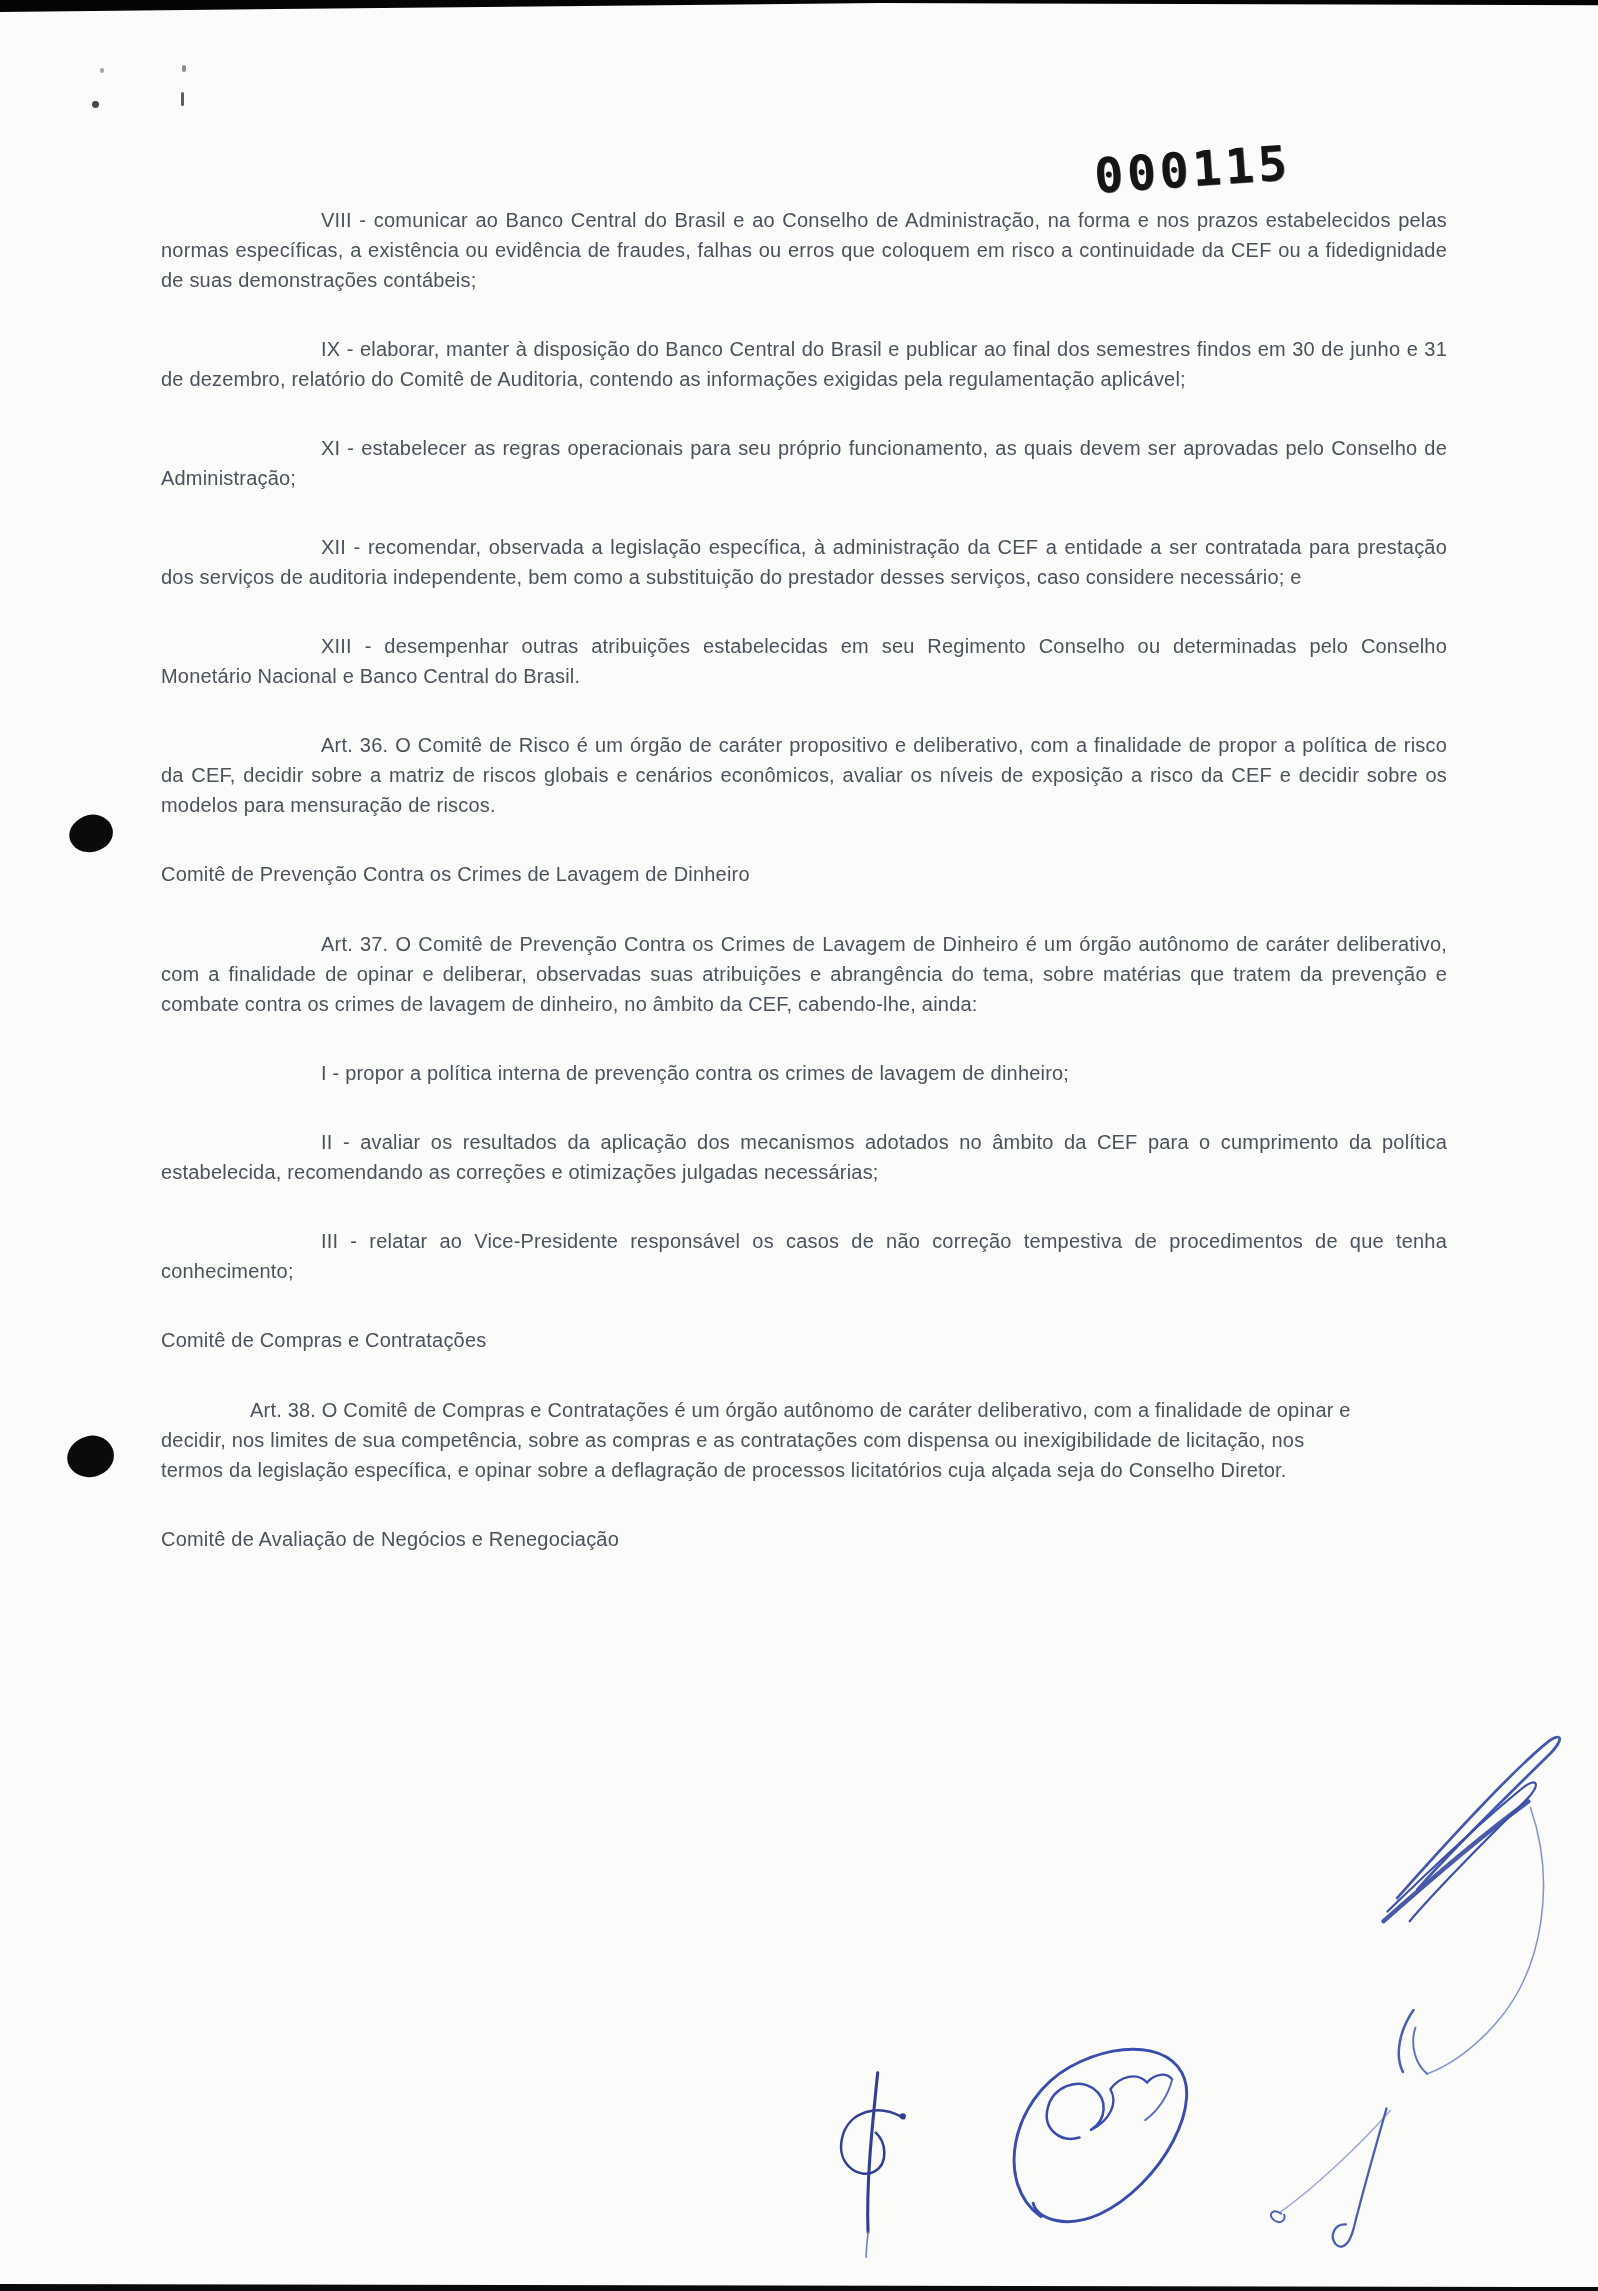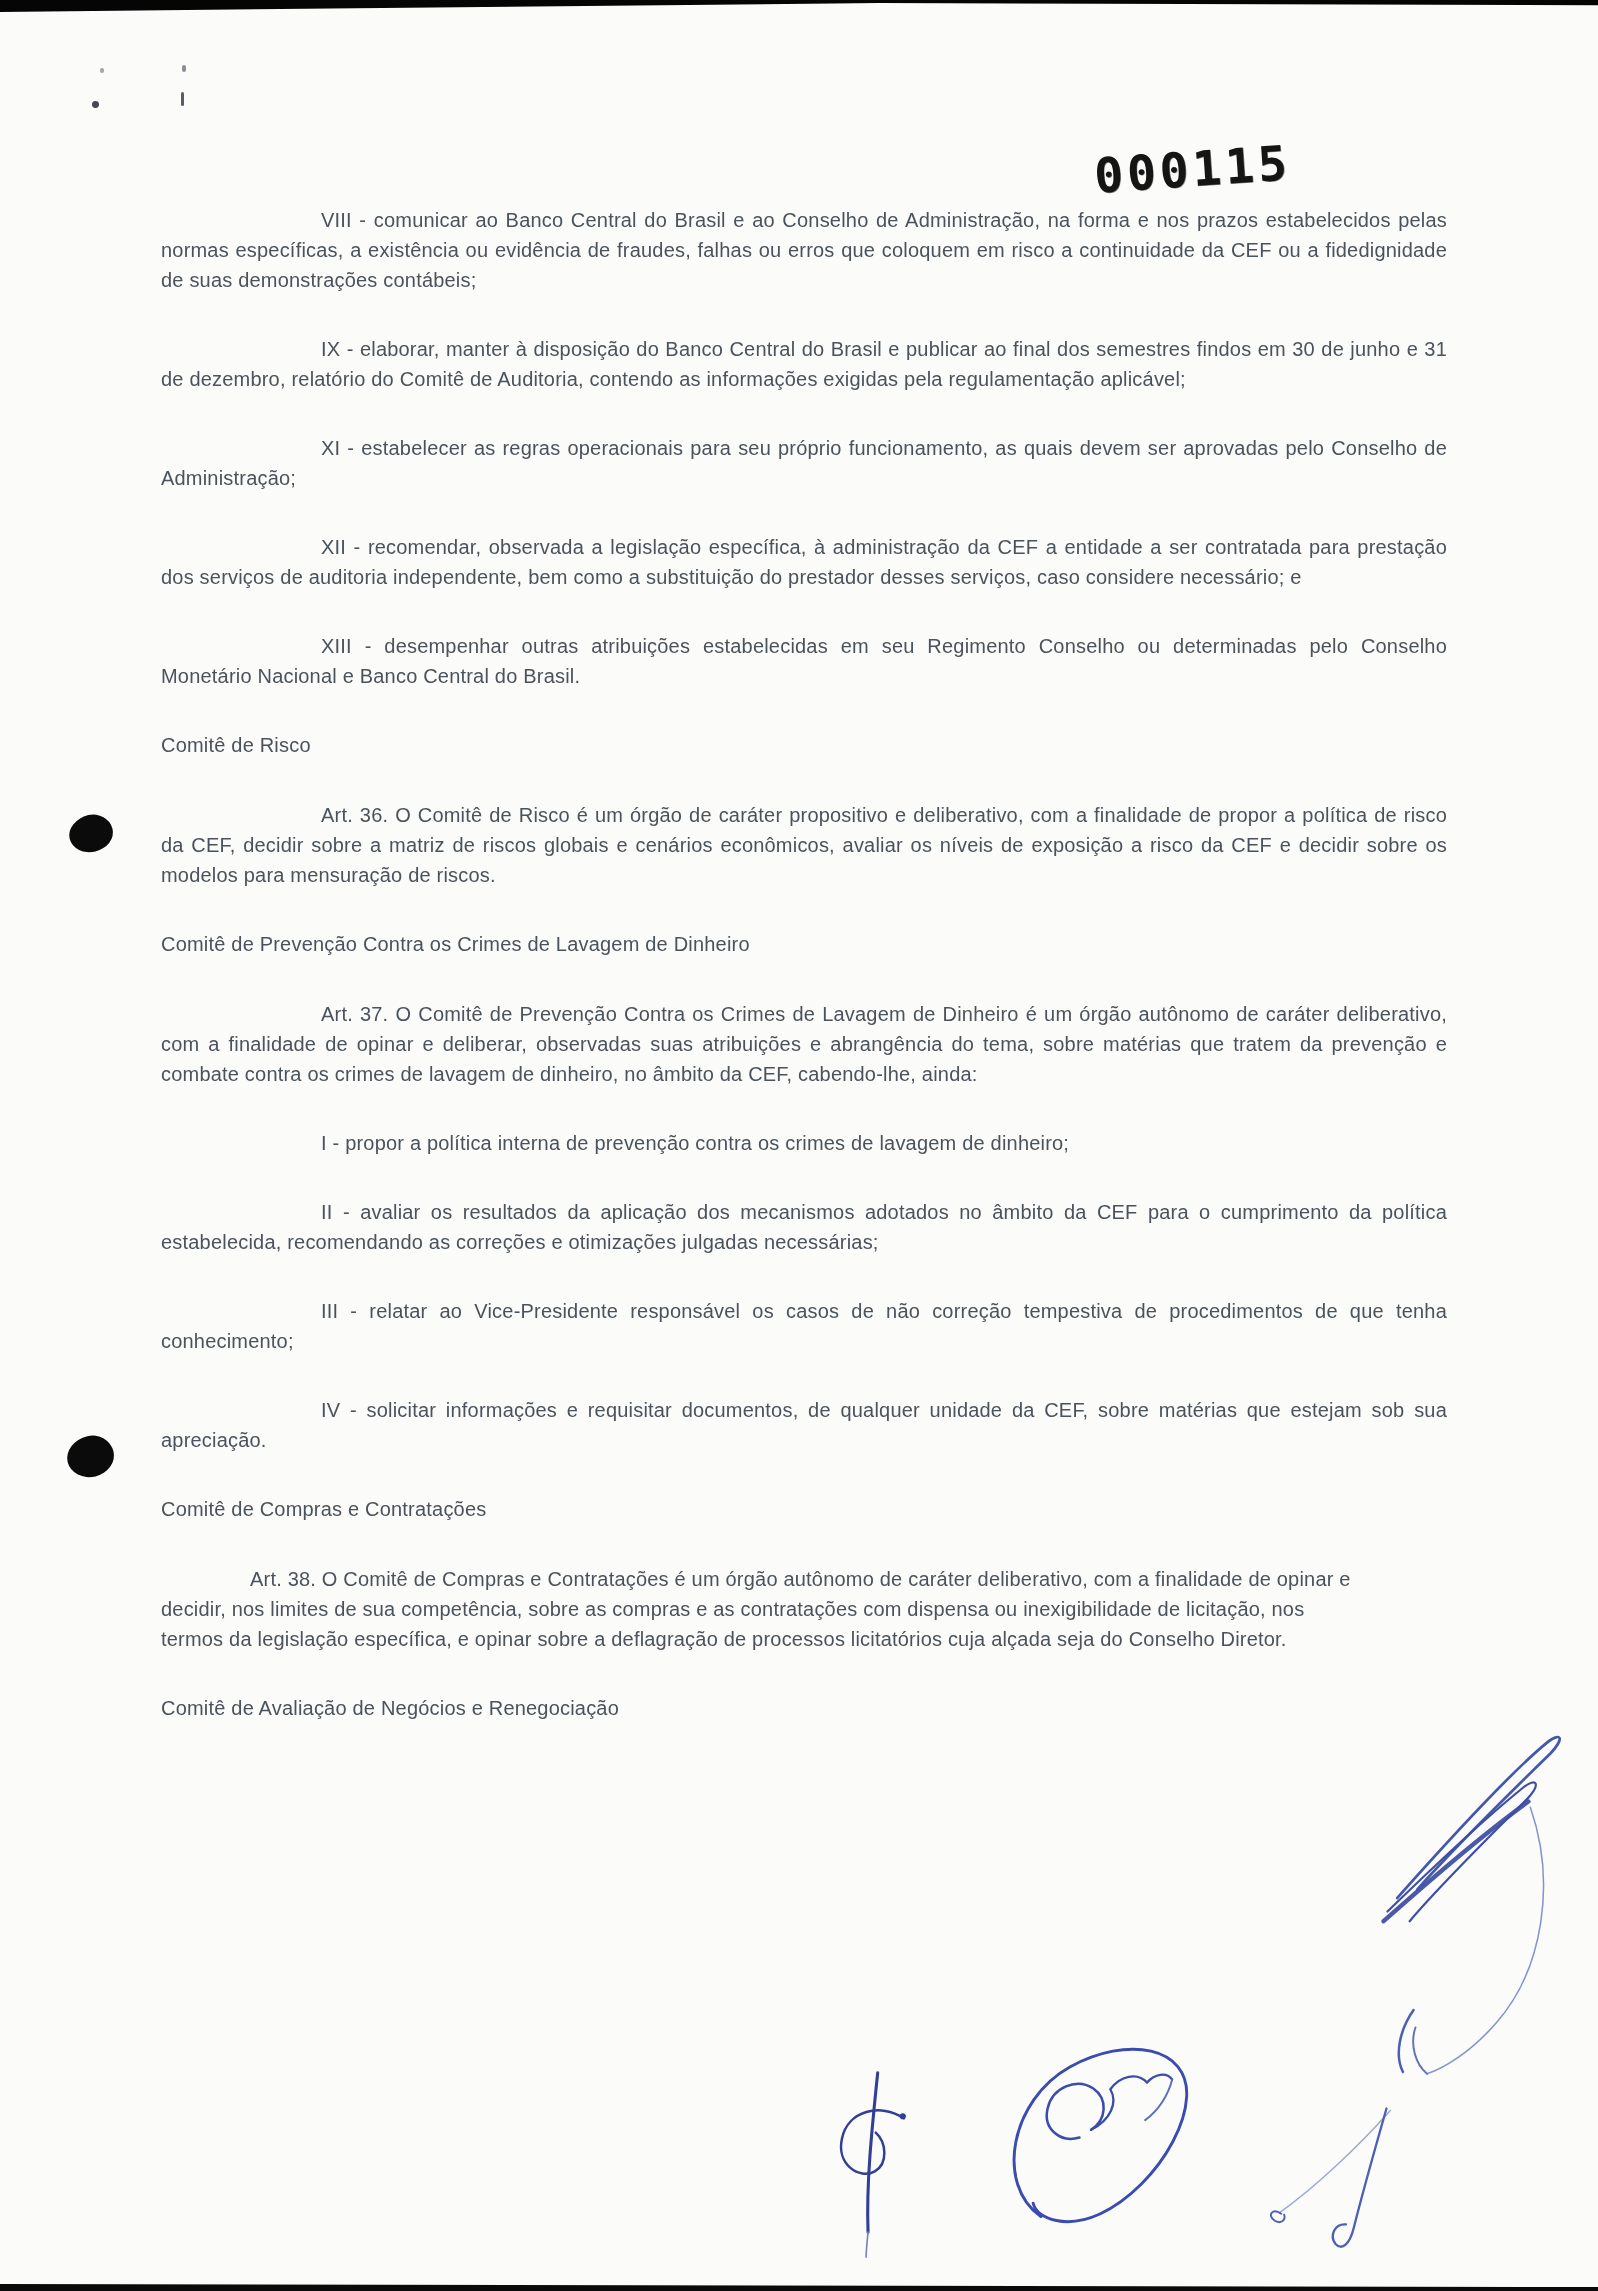--- a/index.html
+++ b/index.html
@@ -63,28 +63,26 @@
 <div class="punch p2"></div>
 
 <div class="stamp">000115</div>
 
 <div class="page-text">
   <p class="para">VIII - comunicar ao Banco Central do Brasil e ao Conselho de Administração, na forma e nos prazos estabelecidos pelas normas específicas, a existência ou evidência de fraudes, falhas ou erros que coloquem em risco a continuidade da CEF ou a fidedignidade de suas demonstrações contábeis;</p>
   <p class="para">IX - elaborar, manter à disposição do Banco Central do Brasil e publicar ao final dos semestres findos em 30 de junho e 31 de dezembro, relatório do Comitê de Auditoria, contendo as informações exigidas pela regulamentação aplicável;</p>
   <p class="para">XI - estabelecer as regras operacionais para seu próprio funcionamento, as quais devem ser aprovadas pelo Conselho de Administração;</p>
   <p class="para">XII - recomendar, observada a legislação específica, à administração da CEF a entidade a ser contratada para prestação dos serviços de auditoria independente, bem como a substituição do prestador desses serviços, caso considere necessário; e</p>
   <p class="para">XIII - desempenhar outras atribuições estabelecidas em seu Regimento Conselho ou determinadas pelo Conselho Monetário Nacional e Banco Central do Brasil.</p>
-  <p class="heading">Comitê de Risco</p>
   <p class="para">Art. 36. O Comitê de Risco é um órgão de caráter propositivo e deliberativo, com a finalidade de propor a política de risco da CEF, decidir sobre a matriz de riscos globais e cenários econômicos, avaliar os níveis de exposição a risco da CEF e decidir sobre os modelos para mensuração de riscos.</p>
   <p class="heading">Comitê de Prevenção Contra os Crimes de Lavagem de Dinheiro</p>
   <p class="para">Art. 37. O Comitê de Prevenção Contra os Crimes de Lavagem de Dinheiro é um órgão autônomo de caráter deliberativo, com a finalidade de opinar e deliberar, observadas suas atribuições e abrangência do tema, sobre matérias que tratem da prevenção e combate contra os crimes de lavagem de dinheiro, no âmbito da CEF, cabendo-lhe, ainda:</p>
   <p class="para">I - propor a política interna de prevenção contra os crimes de lavagem de dinheiro;</p>
   <p class="para">II - avaliar os resultados da aplicação dos mecanismos adotados no âmbito da CEF para o cumprimento da política estabelecida, recomendando as correções e otimizações julgadas necessárias;</p>
   <p class="para">III - relatar ao Vice-Presidente responsável os casos de não correção tempestiva de procedimentos de que tenha conhecimento;</p>
-  <p class="para">IV - solicitar informações e requisitar documentos, de qualquer unidade da CEF, sobre matérias que estejam sob sua apreciação.</p>
   <p class="heading">Comitê de Compras e Contratações</p>
   <p class="para art38">Art. 38. O Comitê de Compras e Contratações é um órgão autônomo de caráter deliberativo, com a finalidade de opinar e decidir, nos limites de sua competência, sobre as compras e as contratações com dispensa ou inexigibilidade de licitação, nos termos da legislação específica, e opinar sobre a deflagração de processos licitatórios cuja alçada seja do Conselho Diretor.</p>
   <p class="heading">Comitê de Avaliação de Negócios e Renegociação</p>
 </div>
 
 <svg class="ink" width="1599" height="2291" viewBox="0 0 1656 2373">
 
   <g fill="none" stroke-linecap="round">
     <path d="M1433 1990 C1478 1950 1536 1900 1583 1866" stroke="#36479f" stroke-width="4.5" opacity="0.9"></path>
     <path d="M1447 1966 C1495 1912 1560 1840 1601 1806 C1617 1793 1621 1800 1606 1816 C1566 1855 1505 1915 1468 1957" stroke="#4456ae" stroke-width="2.8"></path>

